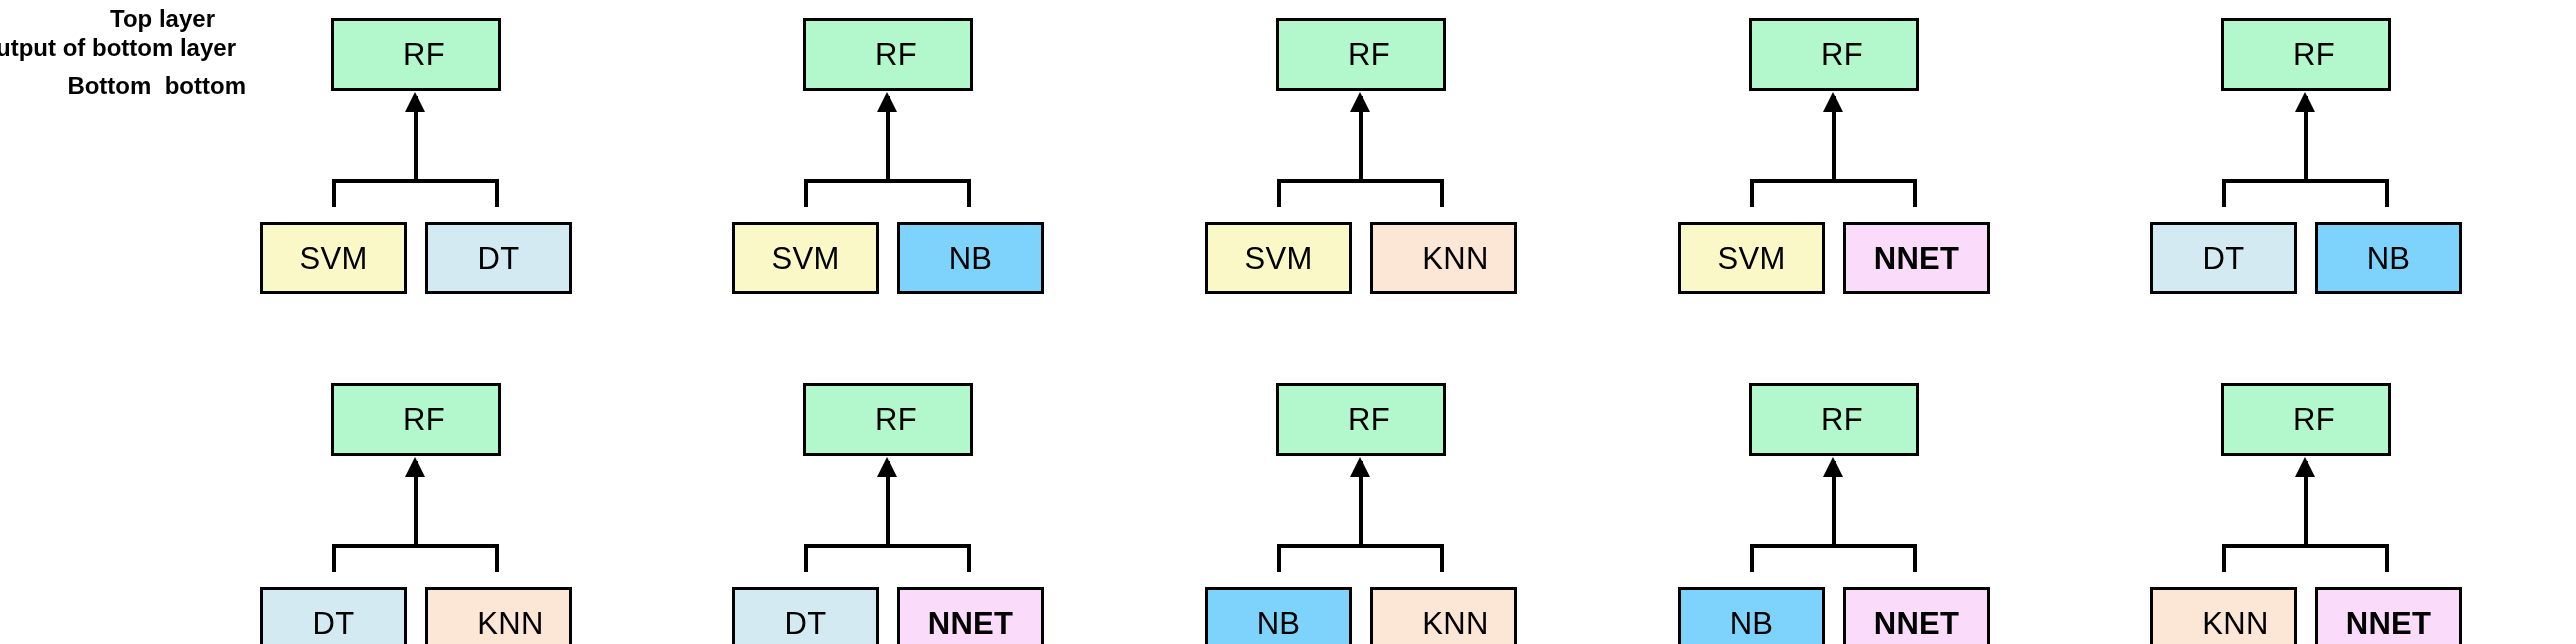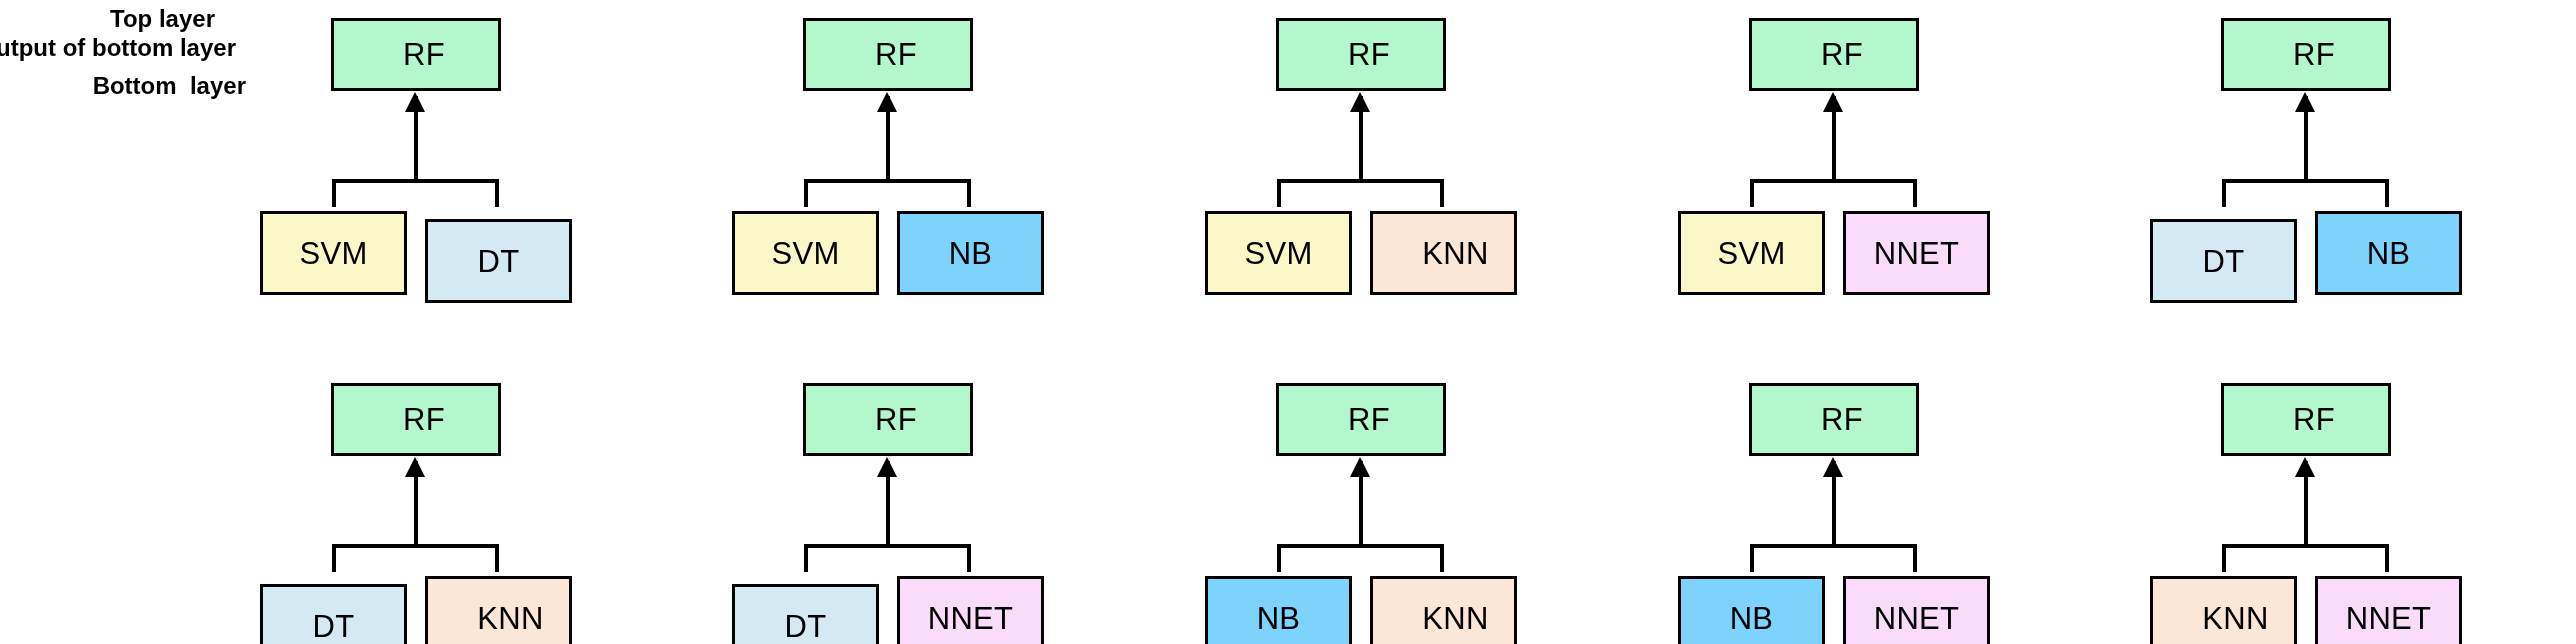--- a/index.html
+++ b/index.html
@@ -40,33 +40,33 @@
     font-size:31px;
     color:#000000;
     letter-spacing:0.3px;
     line-height:1;
   }
   .node-top{
     width:170px;height:73px;
     left:71px;top:0px;padding-left:16px;
   }
   .node-bottom{
-    width:147px;height:84px;
-    top:193px;
+    width:147px;height:72px;
+    top:204px;
   }
   .node-bottom.left {left:0px;}
   .node-bottom.right{left:165px;}
 
   
   .fill-rf  {background:#b3f7cc;}
   .fill-svm {background:#fbf8c8;}
-  .fill-dt  {background:#d4eaf2;margin-top:8px;}
+  .fill-dt  {background:#d4eaf2;}
   .fill-nb  {background:#7dd3fc;}
   .fill-knn {background:#fce6d6;padding-left:24px;}
-  .fill-nnet{background:#fadcfa;}
+  .fill-nnet{background:#fadcfa;font-weight:bold;}
 
   
   .conn{position:absolute;background:#000000;}
   
   .arrow-shaft{
     width:3.5px;
     left:154px;
     top:78px;
     height:84px;
   }
@@ -95,21 +95,21 @@
 </style>
 </head>
 <body>
 
 <div id="canvas">
 
   <div class="side-label" id="label-top-layer">Top layer</div>
 
   <div class="side-label" id="label-output">Output of bottom layer</div>
 
-  <div class="side-label" id="label-bottom-layer">Bottom  layer</div>
+  <div class="side-label" id="label-bottom-layer">Bottom  bottom</div>
 
 <div class="group" style="left: 260px; top: 18px;">
       <div class="node node-top fill-rf">RF</div>
       <div class="arrow-head"></div>
       <div class="conn arrow-shaft"></div>
       <div class="conn bus"></div>
       <div class="conn drop drop-left"></div>
       <div class="conn drop drop-right"></div>
       <div class="node node-bottom left fill-svm">SVM</div>
       <div class="node node-bottom right fill-dt">DT</div>

